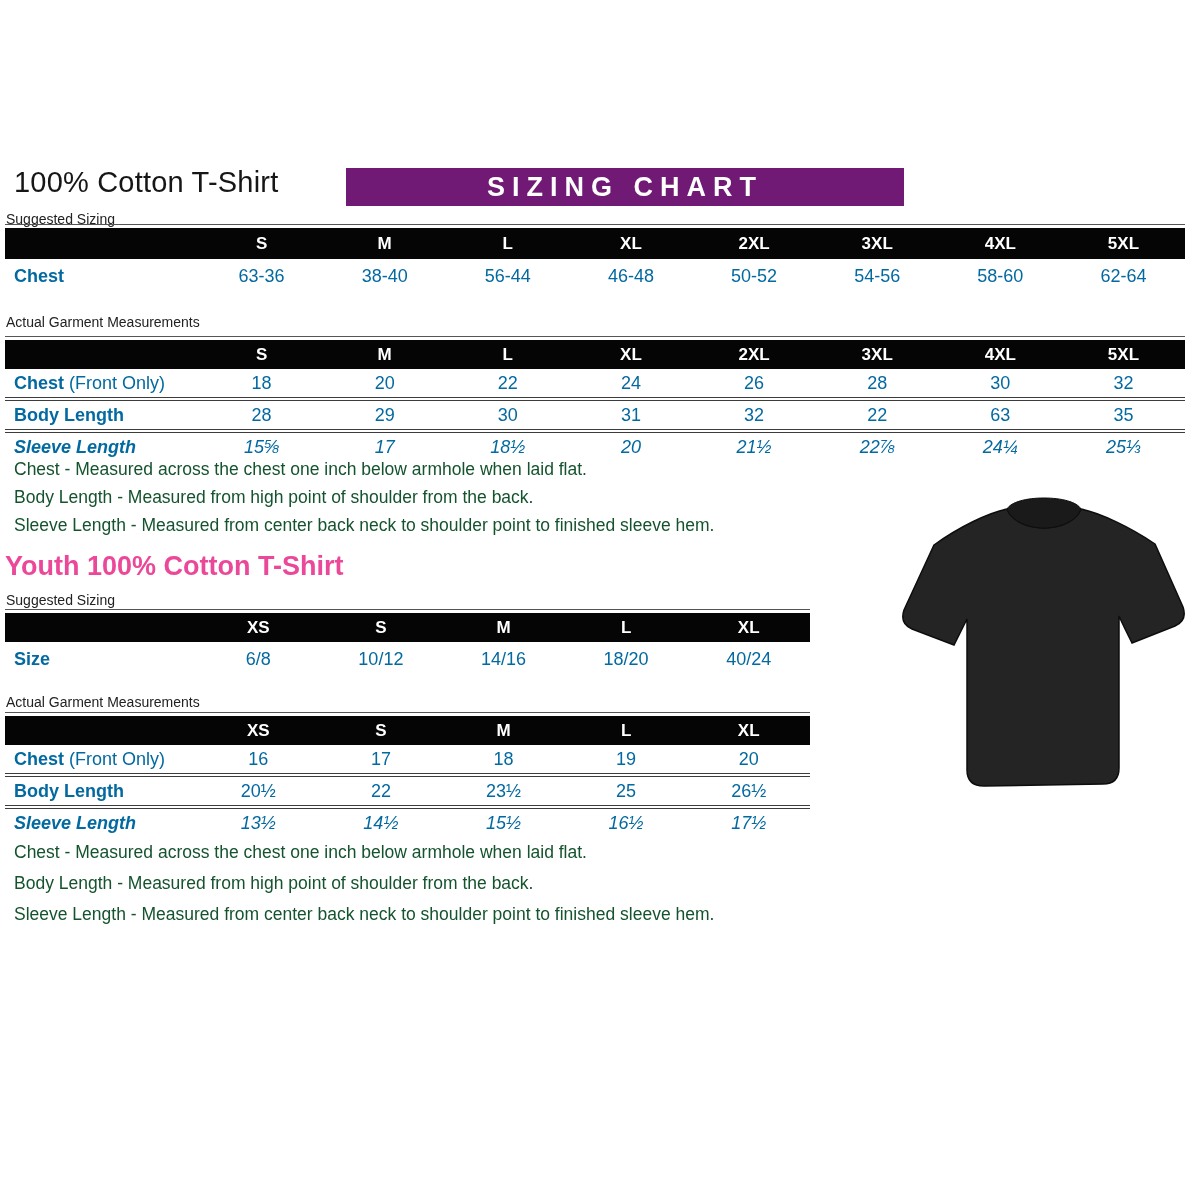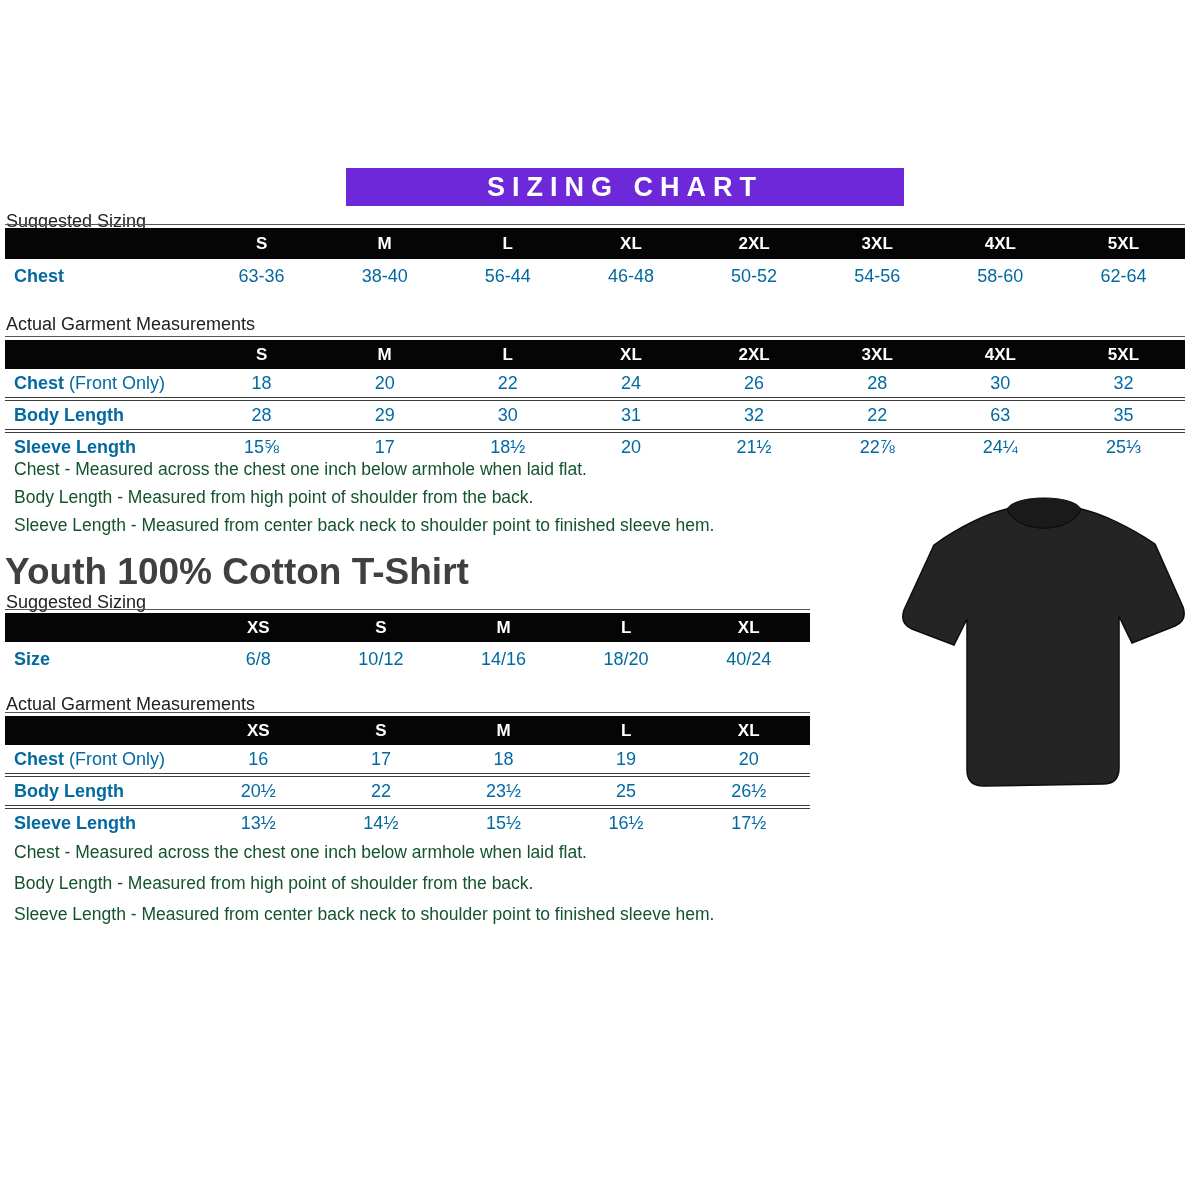--- a/index.html
+++ b/index.html
@@ -4,48 +4,49 @@
 <style>
   html,body{margin:0;padding:0;background:#fff;}
   #stage{
     position:relative;width:1200px;height:1200px;background:#fff;overflow:hidden;
     font-family:"Liberation Sans","DejaVu Sans",sans-serif;color:#1b1b1b;
   }
   .abs{position:absolute;}
   
   .main-title{font-size:29px;font-weight:500;letter-spacing:.2px;color:#161616;}
   .banner{
-    background:#6d28d9;color:#fff;display:flex;align-items:center;justify-content:center;
+    background:#701a75;color:#fff;display:flex;align-items:center;justify-content:center;
     font-weight:bold;font-size:27px;letter-spacing:7px;
   }
-  .section-label{font-size:18px;color:#222;}
-  .youth-title{font-size:37px;font-weight:bold;color:#404040;}
+  .section-label{font-size:14px;color:#222;}
+  .youth-title{font-size:27px;font-weight:bold;color:#ec4899;}
   
   .sizing-table{border-top:1px solid #555;padding-top:3px;}
   .thead,.trow{display:grid;grid-template-columns:var(--labelw) repeat(var(--cols),1fr);align-items:center;}
   .thead{background:#050505;color:#fff;height:29px;}
   .thead .hcell{text-align:center;font-weight:bold;font-size:17px;}
   .trow{min-height:28px;}
   .trow .cell{text-align:center;font-size:18px;color:#0369a1;}
   .trow .cell.label{text-align:left;padding-left:9px;font-size:18px;}
   .trow .cell.label b{font-weight:bold;}
   .sizing-table[data-ruled] .trow{border-bottom:4px double #3d3d3d;}
-  .sizing-table[data-ruled] .trow:last-child{border-bottom:none;}
+  .sizing-table[data-ruled] .trow:last-child{border-bottom:none;font-style:italic;}
   .tall-head .thead{height:31px;}
   .tall-row .trow{min-height:34px;}
   
   .notes{font-size:17.5px;color:#14532d;}
   .notes .note-line{margin:0 0 9px 0;line-height:19px;}
   .notes2 .note-line{margin:0 0 12px 0;}
 </style>
 </head>
 <body>
 
 <div id="stage">
 
+  <div class="abs main-title" style="left:14px;top:166px;">100% Cotton T-Shirt</div>
 
   <div class="abs banner" style="left:346px;top:168px;width:558px;height:38px;">
     <span>SIZING CHART</span>
   </div>
 
   <div class="abs section-label" style="left:6px;top:211px;">Suggested Sizing</div>
 
   <div class="abs sizing-table tall-head tall-row" style="left: 5px; top: 224px; width: 1180px; --labelw: 195px; --cols: 8;">
       <div class="thead">
         <div class="hcell"></div>

